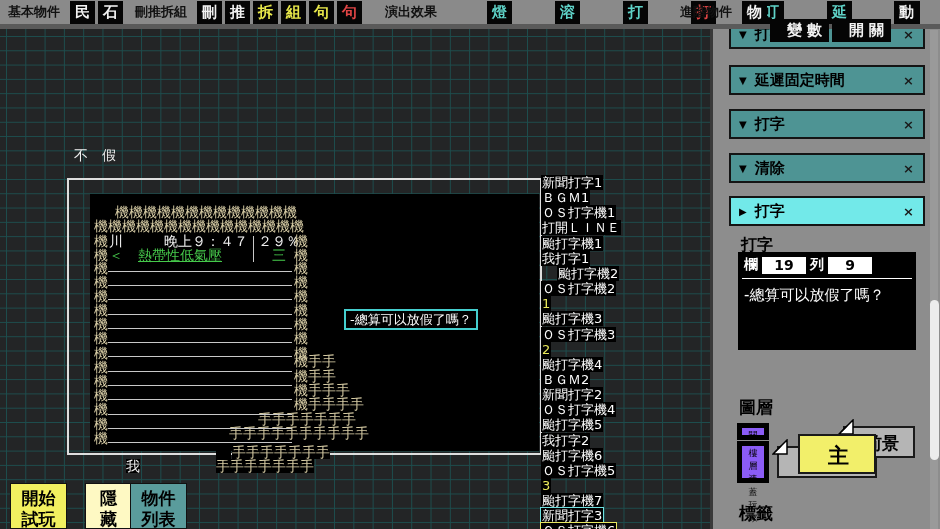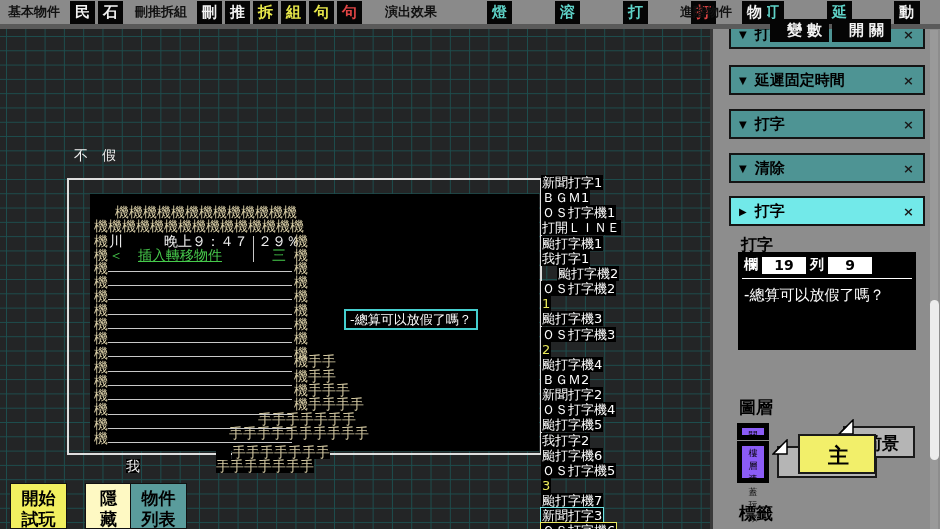--- a/index.html
+++ b/index.html
@@ -127,21 +127,21 @@
   <div id="art-layer">
       <div class="art tan" style="left: 115px; top: 177px;">機機機機機機機機機機機機機</div>
       <div class="art tan" style="left: 94px; top: 191px;">機機機機機機機機機機機機機機機</div>
       <div class="art tan" style="left: 94px; top: 206px;">機</div>
       <div class="art white" style="left: 109px; top: 206px;">川</div>
       <div class="art white" style="left: 136px; top: 206px; margin-left: 28px;">晚上９：４７</div>
       <div class="art white" style="left: 258px; top: 206px;">２９％</div>
       <div class="art tan" style="left: 294px; top: 206px;">機</div>
       <div class="art tan" style="left: 94px; top: 220px;">機</div>
       <div class="art green" style="left: 109px; top: 220px;">＜</div>
-      <div class="art green uline" style="left: 138px; top: 220px;">插入轉移物件</div>
+      <div class="art green uline" style="left: 138px; top: 220px;">熱帶性低氣壓</div>
       <div class="art green" style="left: 272px; top: 220px;">三</div>
       <div class="art tan" style="left: 294px; top: 220px;">機</div>
       <div class="art tan" style="left: 94px; top: 233px;">機</div>
       <div class="art tan" style="left: 294px; top: 233px;">機</div>
       <div class="art tan" style="left: 94px; top: 247px;">機</div>
       <div class="art tan" style="left: 294px; top: 247px;">機</div>
       <div class="art tan" style="left: 94px; top: 261px;">機</div>
       <div class="art tan" style="left: 294px; top: 261px;">機</div>
       <div class="art tan" style="left: 94px; top: 275px;">機</div>
       <div class="art tan" style="left: 294px; top: 275px;">機</div>

